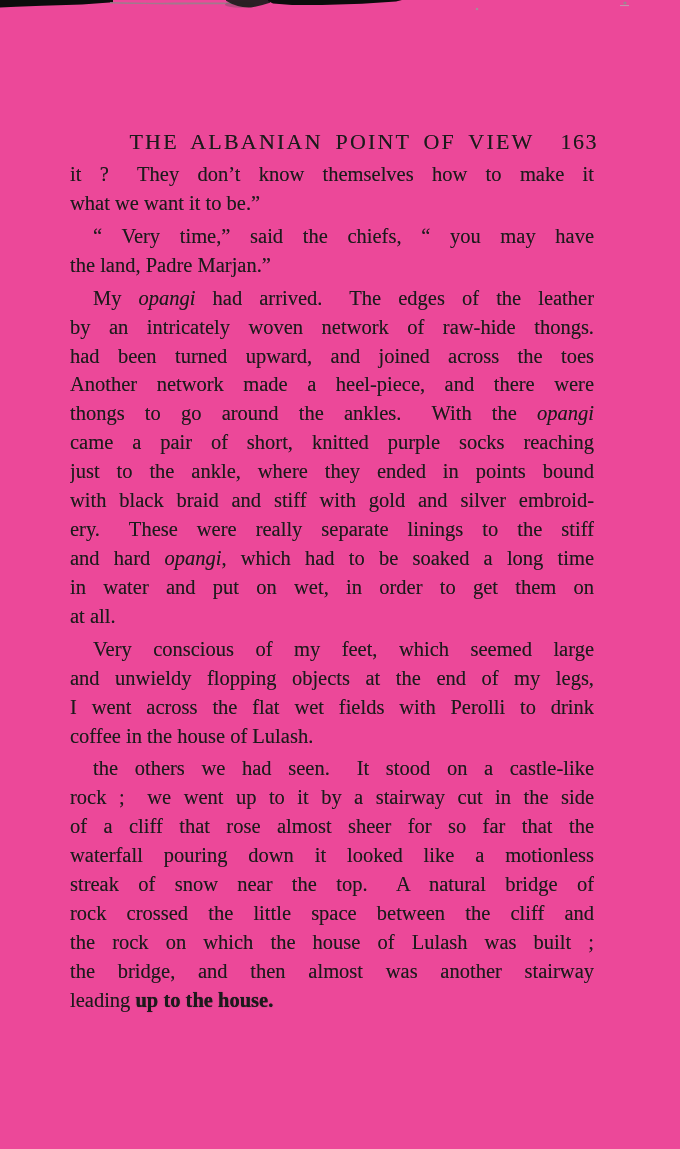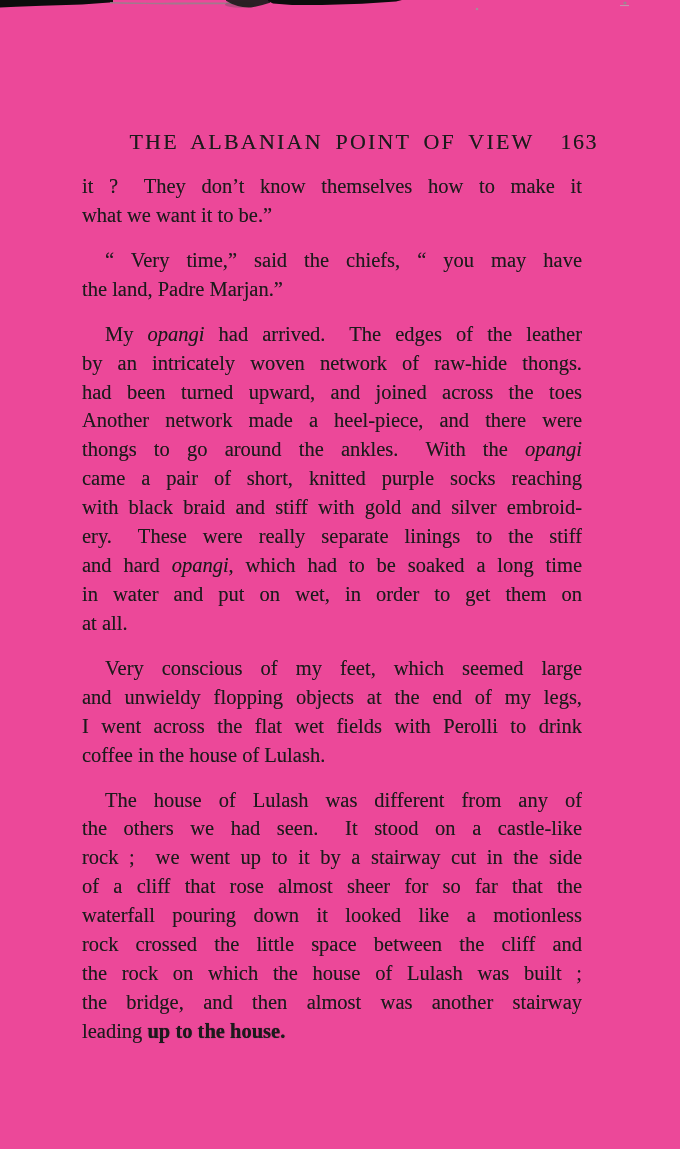--- a/index.html
+++ b/index.html
@@ -45,21 +45,21 @@
     text-align: right;
   }
   .page-text {
     position: absolute;
     top: 156px; left: 66px;
     width: 532px;
     font-size: 20.5px;
     line-height: 28.93px;
     text-shadow: 0 0 0.5px rgba(20,20,20,0.4);
   }
-  .para { margin: 16px; }
+  .para { margin: 4px; }
   .line {
     text-align: justify;
     text-align-last: justify;
     text-justify: inter-word;
     overflow: hidden;
     height: 28.93px;
   }
   .line.last { text-align-last: left; }
   .para.indent .line:first-child { text-indent: 23px; }
   .smudge-bold {
@@ -97,38 +97,39 @@
         <div class="line"><span>“ Very time,” said the chiefs, “ you may have</span></div>
         <div class="line last"><span>the land, Padre Marjan.”</span></div>
       </div>
       <div class="para indent">
         <div class="line"><span>My </span><span style="font-style: italic;">opangi</span><span> had arrived.  The edges of the leather</span></div>
         <div class="line"><span>by an intricately woven network of raw-hide thongs.</span></div>
         <div class="line"><span>had been turned upward, and joined across the toes</span></div>
         <div class="line"><span>Another network made a heel-piece, and there were</span></div>
         <div class="line"><span>thongs to go around the ankles.  With the </span><span style="font-style: italic;">opangi</span></div>
         <div class="line"><span>came a pair of short, knitted purple socks reaching</span></div>
+        <div class="line"><span>just to the ankle, where they ended in points bound</span></div>
         <div class="line"><span>with black braid and stiff with gold and silver embroid-</span></div>
         <div class="line"><span>ery.  These were really separate linings to the stiff</span></div>
         <div class="line"><span>and hard </span><span style="font-style: italic;">opangi</span><span>, which had to be soaked a long time</span></div>
         <div class="line"><span>in water and put on wet, in order to get them on</span></div>
         <div class="line last"><span>at all.</span></div>
       </div>
       <div class="para indent">
         <div class="line"><span>Very conscious of my feet, which seemed large</span></div>
         <div class="line"><span>and unwieldy flopping objects at the end of my legs,</span></div>
         <div class="line"><span>I went across the flat wet fields with Perolli to drink</span></div>
         <div class="line last"><span>coffee in the house of Lulash.</span></div>
       </div>
       <div class="para indent">
-        <div class="line"><span>The house of Lulash was different from any of</span></div>
         <div class="line"><span>the others we had seen.  It stood on a castle-like</span></div>
         <div class="line"><span>rock ;  we went up to it by a stairway cut in the side</span></div>
         <div class="line"><span>of a cliff that rose almost sheer for so far that the</span></div>
         <div class="line"><span>waterfall pouring down it looked like a motionless</span></div>
+        <div class="line"><span>streak of snow near the top.  A natural bridge of</span></div>
         <div class="line"><span>rock crossed the little space between the cliff and</span></div>
         <div class="line"><span>the rock on which the house of Lulash was built ;</span></div>
         <div class="line"><span>the bridge, and then almost was another stairway</span></div>
         <div class="line last"><span>leading </span><span class="smudge-bold">up to the house.</span></div>
       </div>
     </div>
 
 </div>
 
 </body></html>

